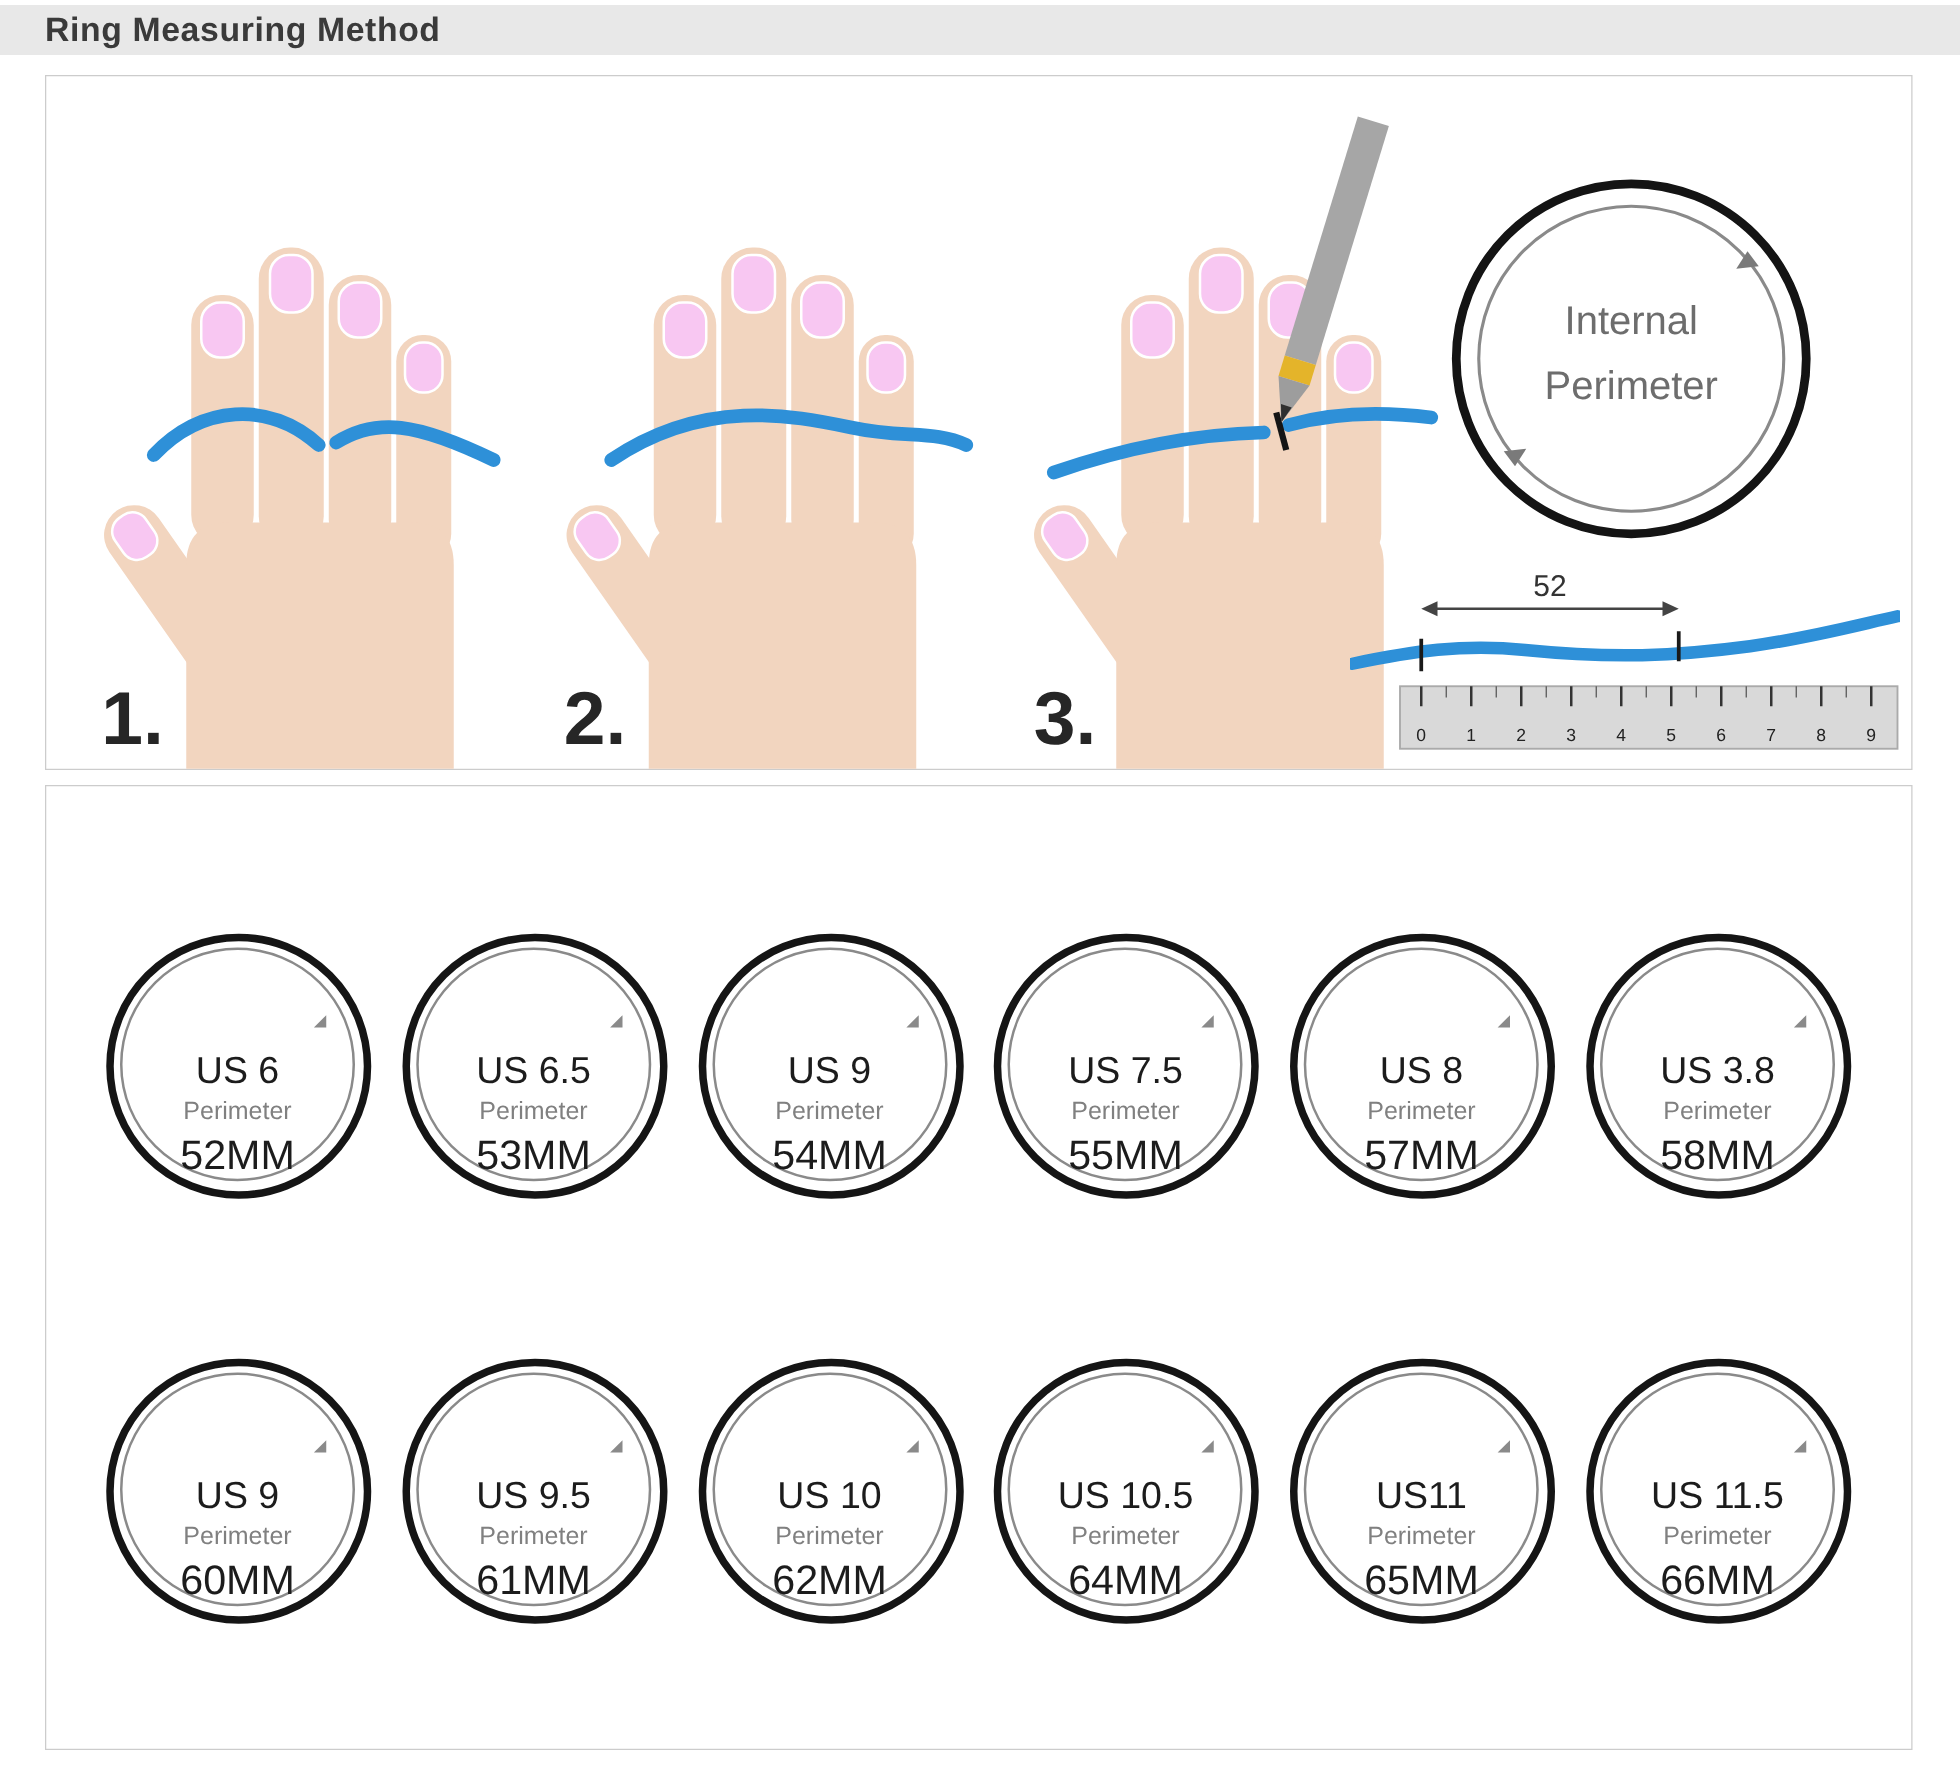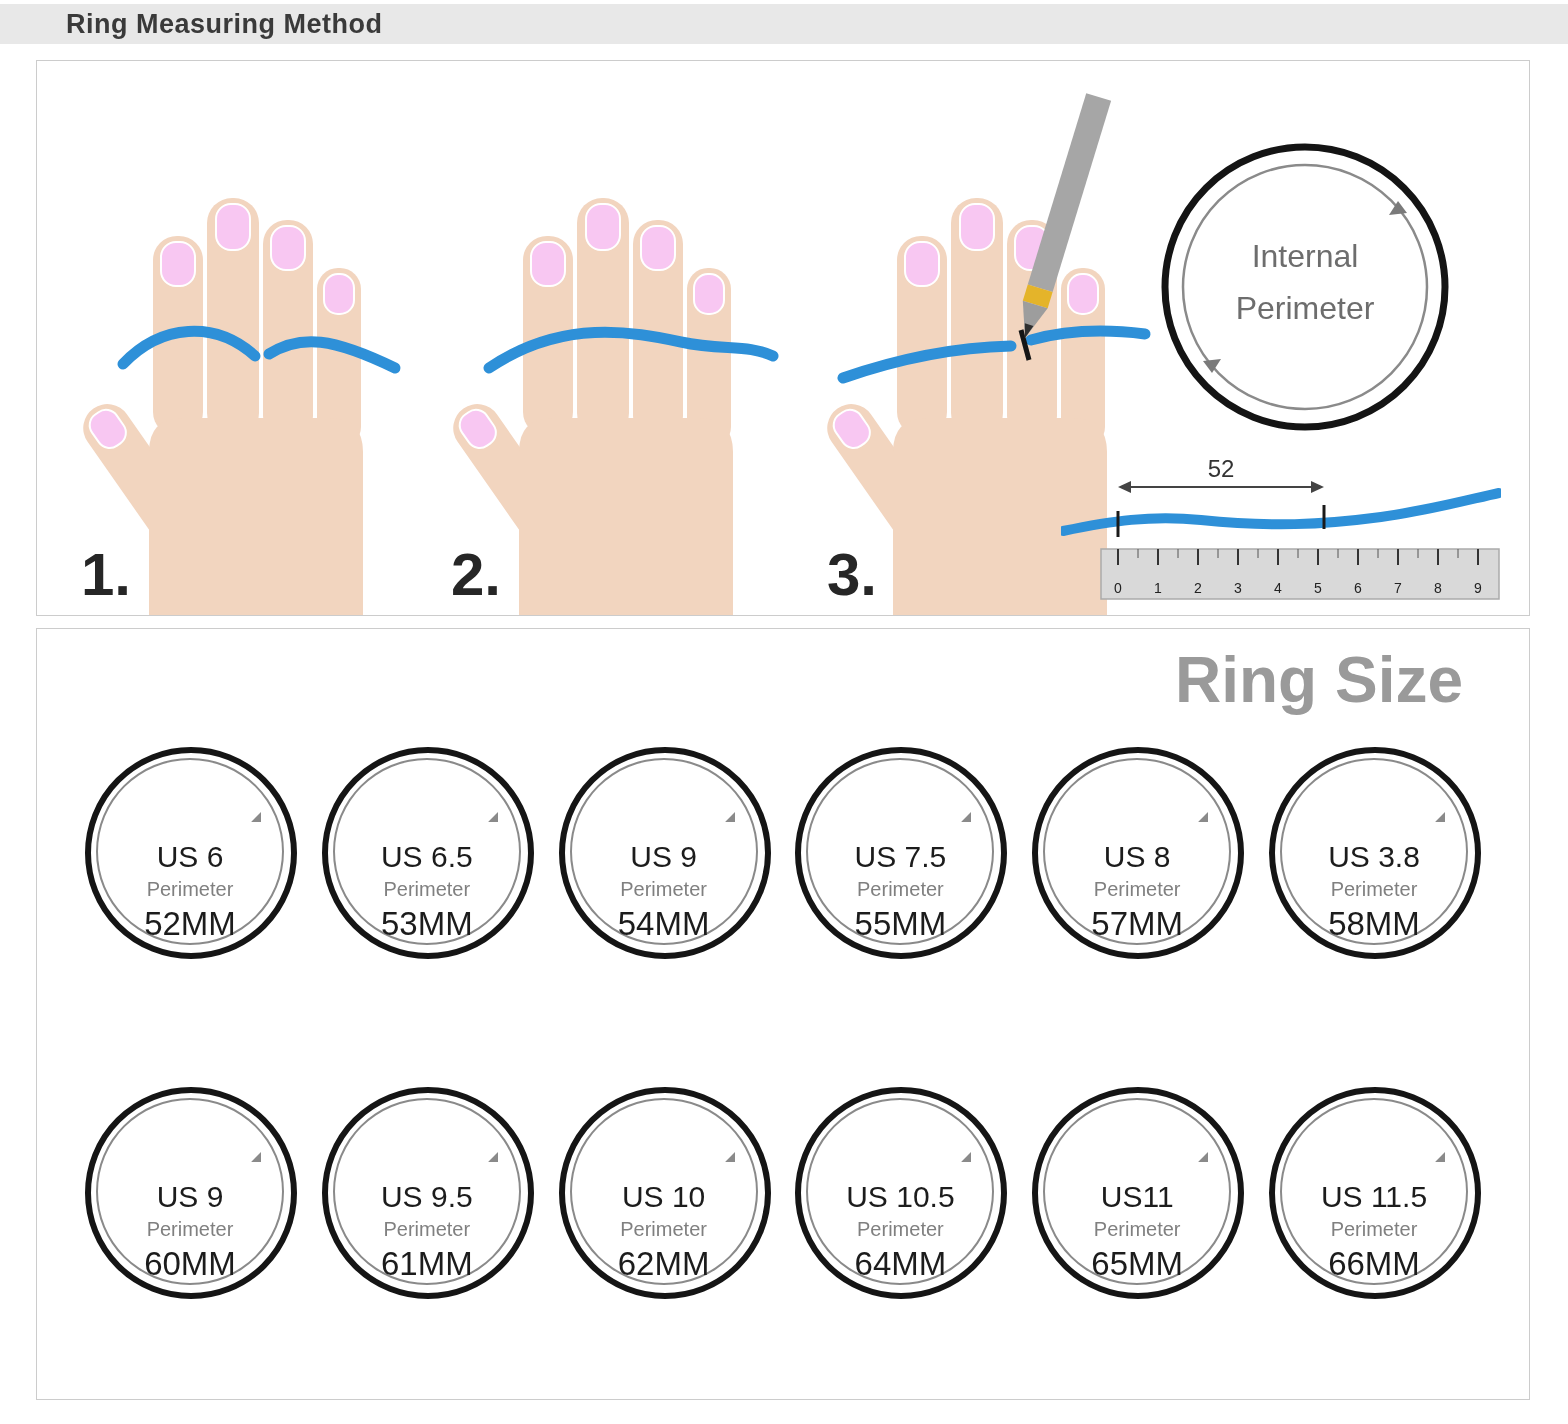--- a/index.html
+++ b/index.html
@@ -2,21 +2,21 @@
 <html><head>
 <meta charset="utf-8">
 <style>
   * { box-sizing: border-box; }
   html,body { margin:0; padding:0; background:#ffffff; }
   body { font-family:"Liberation Sans", sans-serif; }
   .page { position:relative; width:1568px; height:1424px; background:#ffffff; overflow:hidden; }
 
   
   .topbar { position:absolute; top:4px; left:0; right:0; height:40px; background:#e8e8e8; display:flex; align-items:center; }
-  .topbar h1 { margin:0; padding-left:66px; font-size:27px; font-weight:bold; color:#3a3a3a; letter-spacing:0.5px; }
+  .topbar h1 { margin:0; padding-left:36px; font-size:27px; font-weight:bold; color:#3a3a3a; letter-spacing:0.5px; }
 
   
   .panel { position:absolute; left:36px; width:1494px; background:#ffffff; border:1px solid #cccccc; }
   .method-panel { top:60px; height:556px; overflow:hidden; }
   .size-panel  { top:628px; height:772px; }
 
   
   .hand { position:absolute; bottom:-1px; width:340px; height:500px; }
   .hand svg { overflow:visible; display:block; }
   .hand-1 { left:28px; }
@@ -29,21 +29,21 @@
   .step-label { position:absolute; bottom:6px; font-size:60px; font-weight:700; color:#262626; }
   .step-1 { left:44px; }
   .step-2 { left:414px; }
   .step-3 { left:790px; }
 
   
   .circle-wrap { position:absolute; top:76px; right:74px; width:300px; height:300px;text-align:center; }
   .circle-wrap text { font-family:"Liberation Sans", sans-serif; font-size:32px; fill:#6d6d6d; }
 
   
-  .ruler-wrap { position:absolute; top:396px; right:28px; width:440px; height:155px; }
+  .ruler-wrap { position:absolute; top:396px; right:9px; width:440px; height:155px; }
   .ruler-wrap text { font-family:"Liberation Sans", sans-serif; }
   .ruler-num { font-size:14px; fill:#222222; }
   .ruler-measure { font-size:24px; fill:#333333; }
 
   
   .size-title { position:absolute; top:14px; right:66px; margin:0; font-size:64px; font-weight:bold; color:#9a9a9a; }
   .ring-row { position:absolute; left:48px; right:48px; display:flex; justify-content:space-between; }
   .ring-row-1 { top:118px; }
   .ring-row-2 { top:458px; }
   .ring { position:relative; width:212px; height:212px; border:6px solid #151515; border-radius:50%; background:#ffffff; }
@@ -184,21 +184,20 @@
         <text class="ruler-num" x="257" y="136" text-anchor="middle">5</text>
         <text class="ruler-num" x="297" y="136" text-anchor="middle">6</text>
         <text class="ruler-num" x="337" y="136" text-anchor="middle">7</text>
         <text class="ruler-num" x="377" y="136" text-anchor="middle">8</text>
         <text class="ruler-num" x="417" y="136" text-anchor="middle">9</text>
       </svg>
     </div>
   </section>
 
   <section class="panel size-panel">
-    <h2 class="size-title">Ring Size</h2>
 
     <div class="ring-row ring-row-1">
       <div class="ring">
         <div class="ring-inner">
           <div class="ring-us">US 6</div>
           <div class="ring-per">Perimeter</div>
           <div class="ring-mm">52MM</div>
         </div>
       </div>
       <div class="ring">

